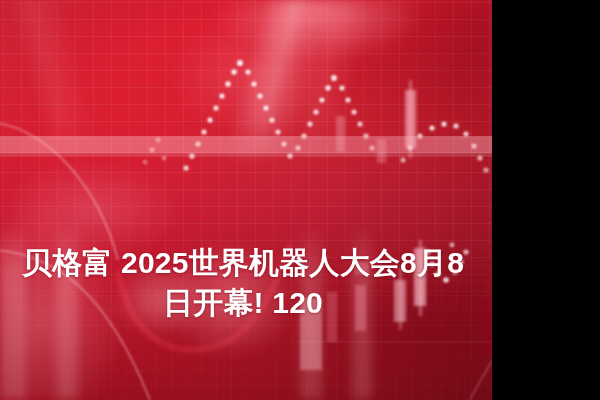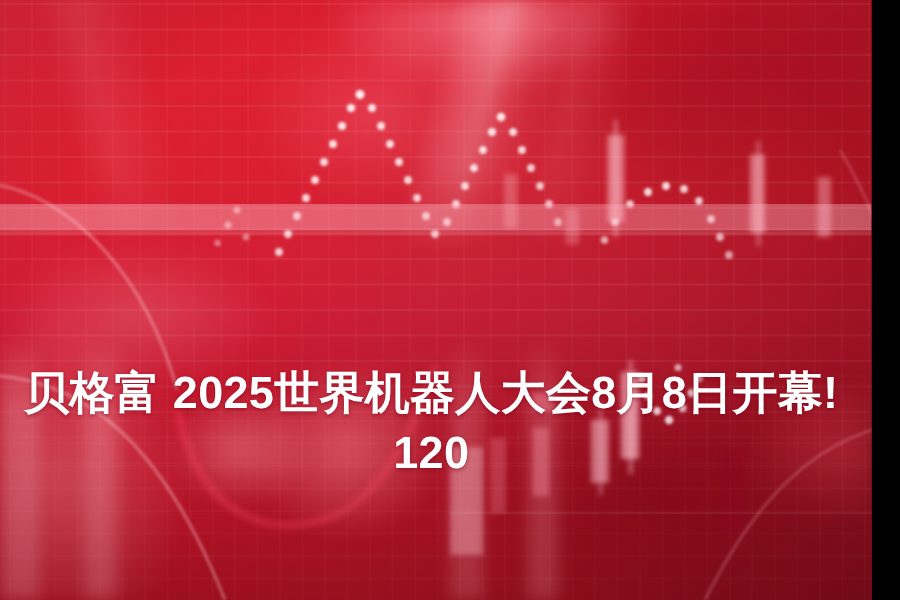--- a/index.html
+++ b/index.html
@@ -2,21 +2,21 @@
 <html><head>
 <meta charset="utf-8">
 <style>
   html, body {
     margin: 0;
     padding: 0;
     background: #000;
   }
   #stage {
     position: relative;
-    width: 581px;
+    width: 492px;
     height: 400px;
     overflow: hidden;
     font-family: "Liberation Sans", "DejaVu Sans", sans-serif;
     background: #d2182c;
   }
 
   
   .layer { position: absolute; inset: 0; pointer-events: none; }
 
   

